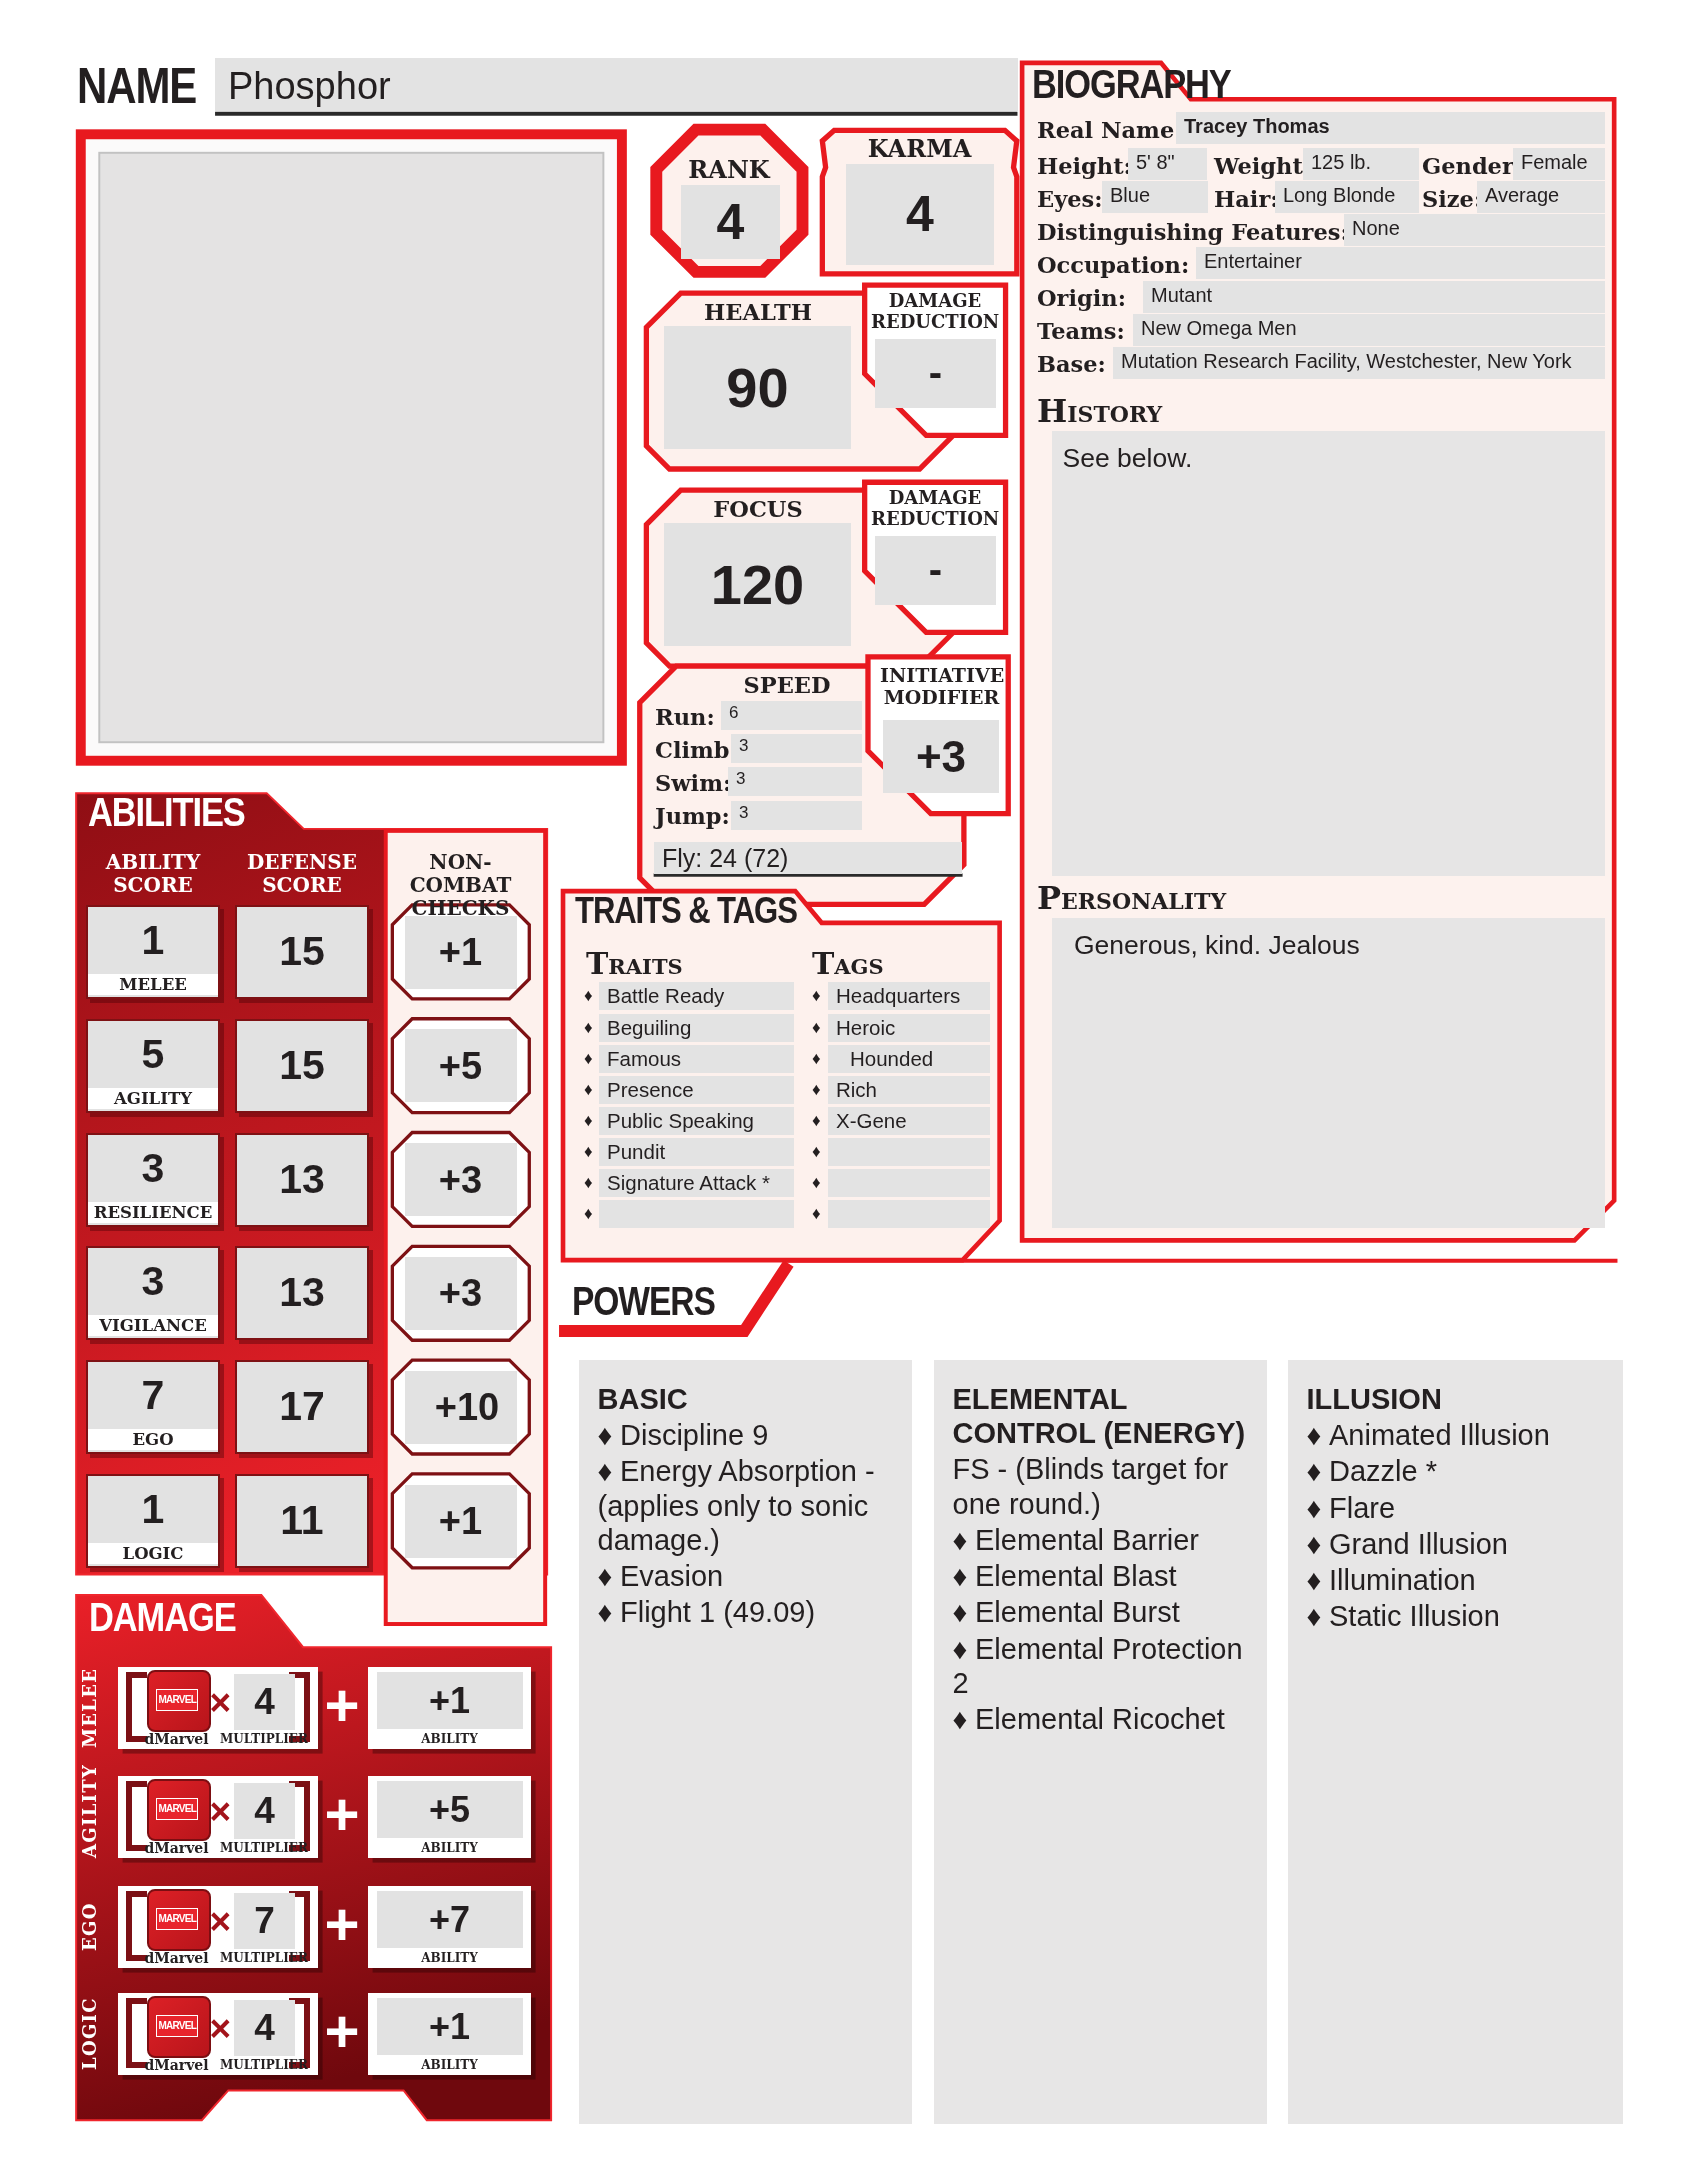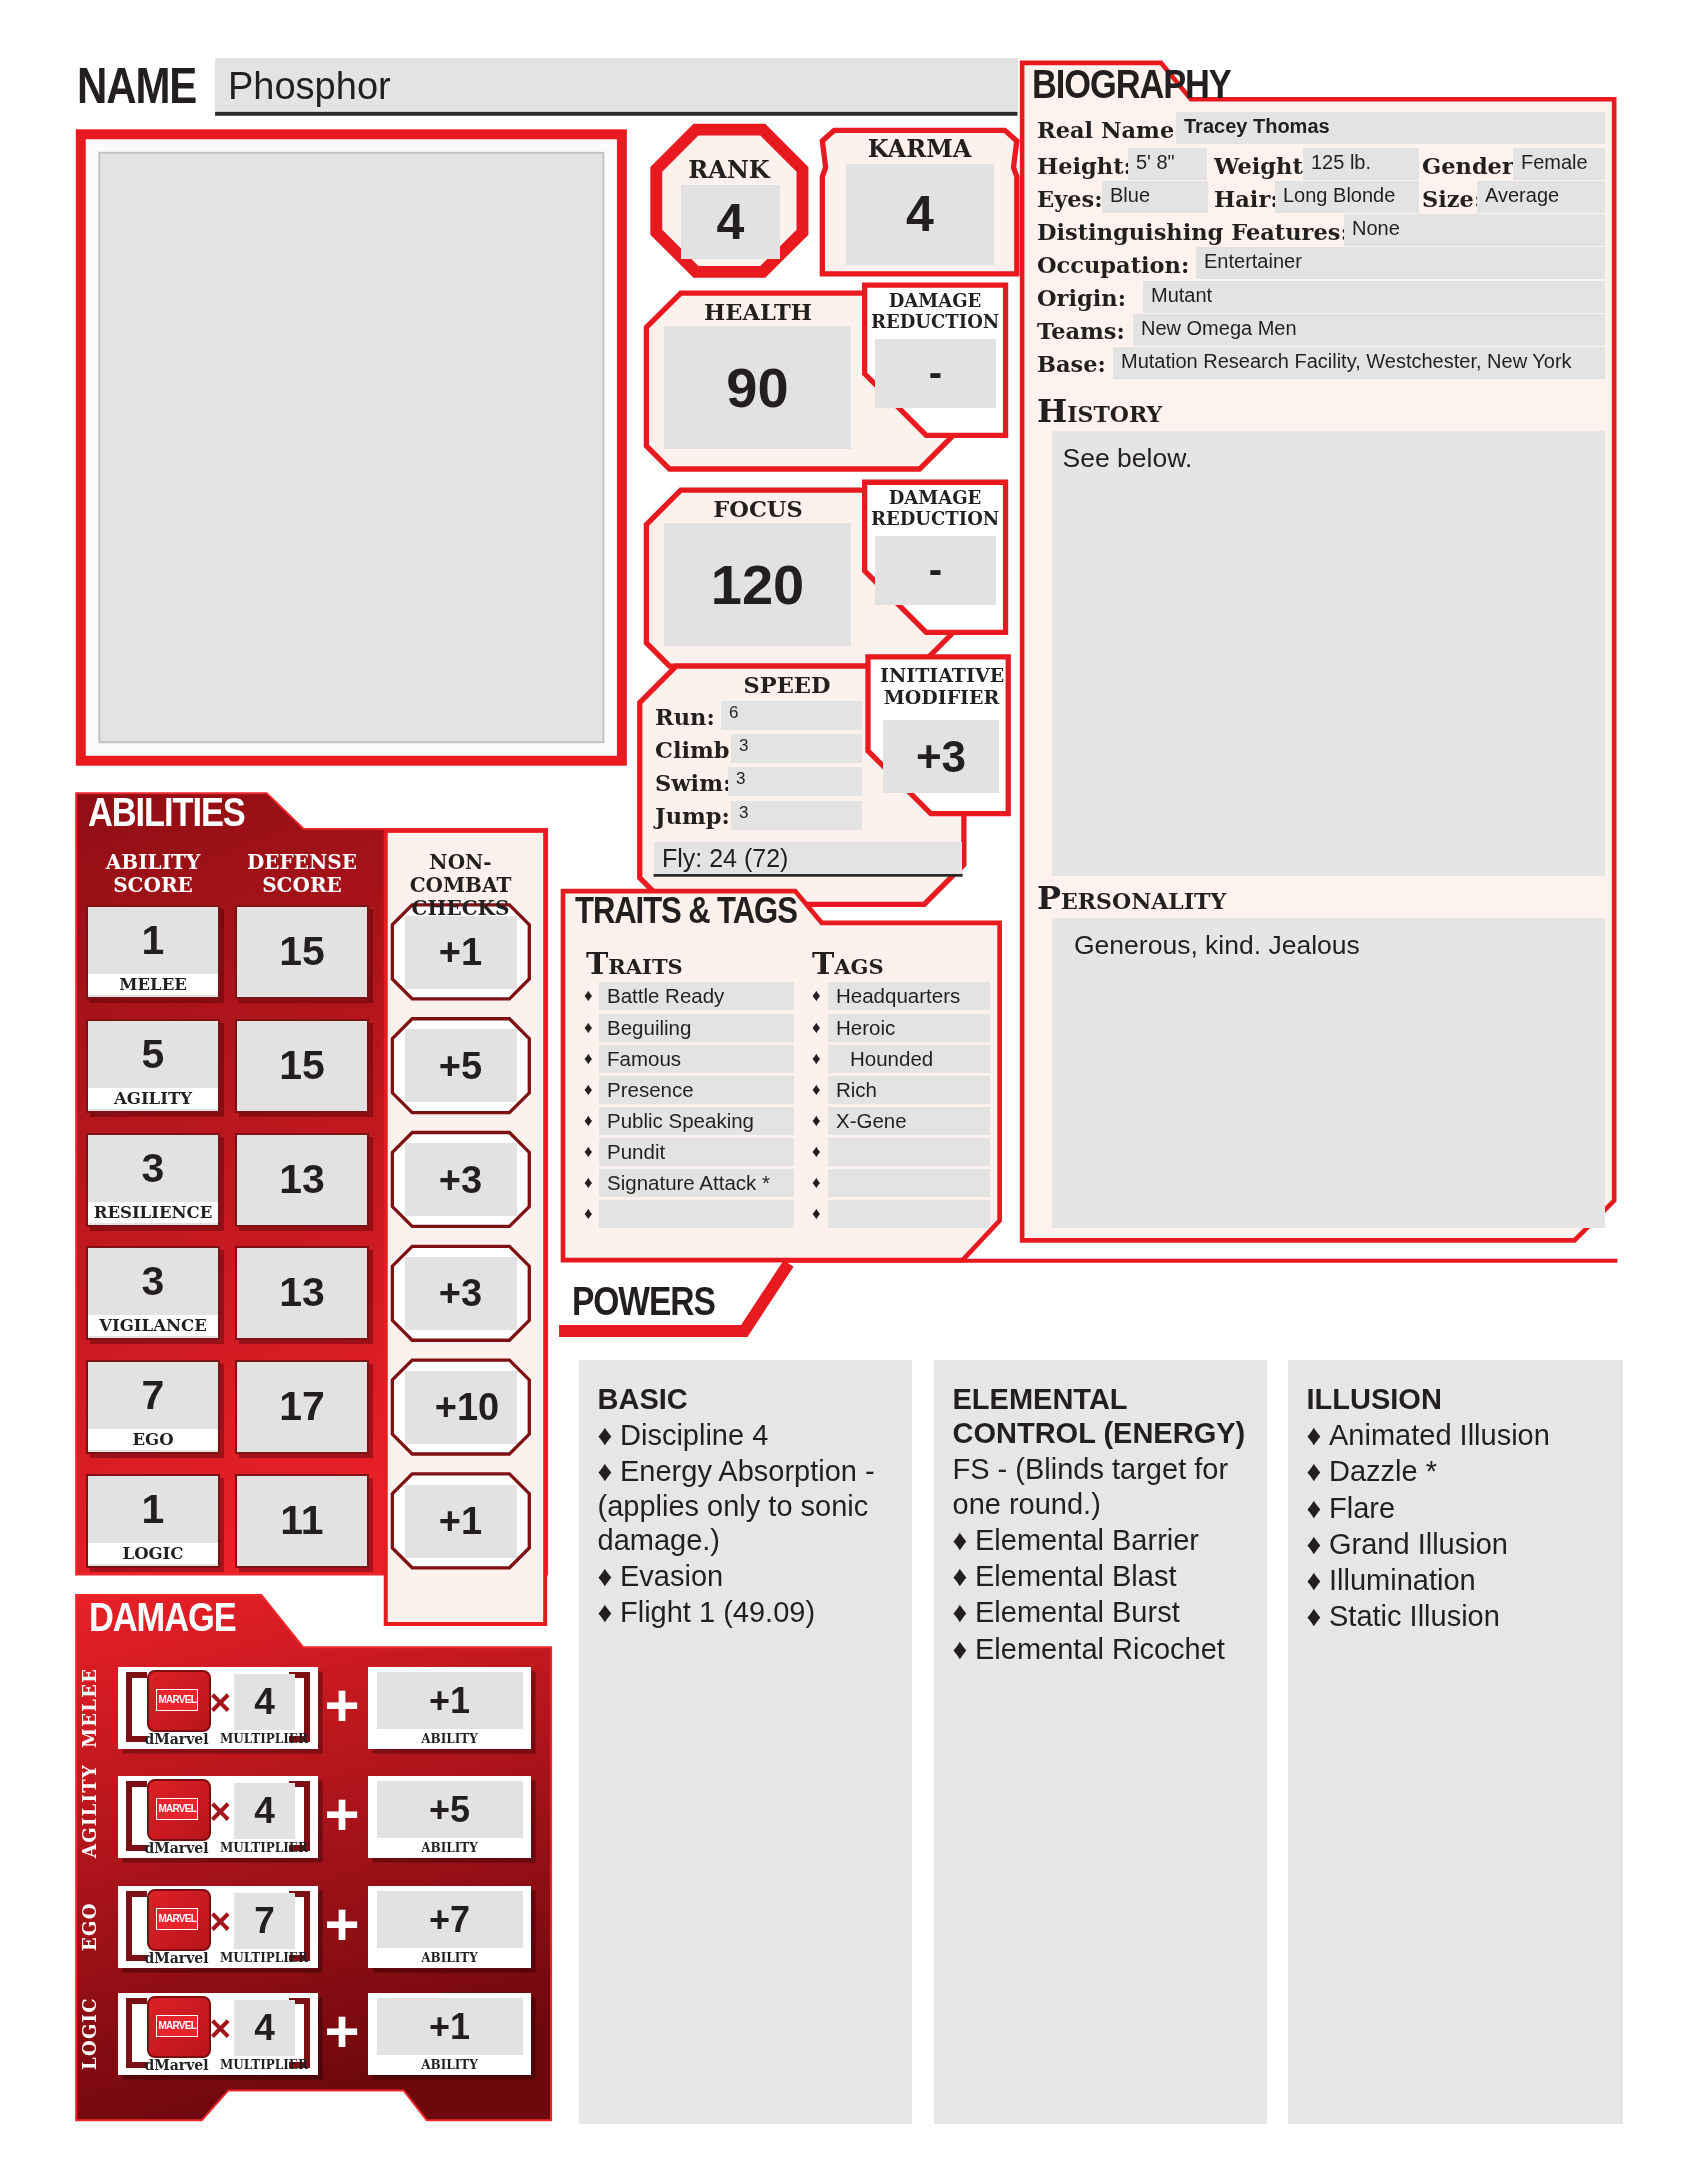--- a/index.html
+++ b/index.html
@@ -357,32 +357,33 @@
     </div>
   <div class="abs" style="left:812px;top:1204px;font-size:17px;">♦</div>
   <div class="abs field" style="left:828px;top:1200px;width:162px;height:28.4px;">
       <div class="fieldtxt" style="font-size:20.5px;line-height:28.4px;"></div>
     </div>
 
   <div class="abs hdr" style="left:572px;top:1282px;font-size:40px;line-height:38px;">POWERS</div>
 
   <div class="abs" style="left:579px;top:1360px;width:333px;height:764px;background:#e7e6e6;box-sizing:border-box;padding:20px 18.5px;">
     <div class="pline" style="font-weight:bold;">BASIC</div>
-    <div class="pline"><span class="bullet">♦</span><span>Discipline 4</span></div>
+    <div class="pline"><span class="bullet">♦</span><span>Discipline 9</span></div>
     <div class="pline"><span class="bullet">♦</span><span>Energy Absorption - (applies only to sonic damage.)</span></div>
     <div class="pline"><span class="bullet">♦</span><span>Evasion</span></div>
     <div class="pline"><span class="bullet">♦</span><span>Flight 1 (49.09)</span></div>
   </div>
 
   <div class="abs" style="left:934px;top:1360px;width:333px;height:764px;background:#e7e6e6;box-sizing:border-box;padding:20px 18.5px;">
     <div class="pline" style="font-weight:bold;">ELEMENTAL CONTROL (ENERGY)</div>
     <div class="pline">FS - (Blinds target for one round.)</div>
     <div class="pline"><span class="bullet">♦</span><span>Elemental Barrier</span></div>
     <div class="pline"><span class="bullet">♦</span><span>Elemental Blast</span></div>
     <div class="pline"><span class="bullet">♦</span><span>Elemental Burst</span></div>
+    <div class="pline"><span class="bullet">♦</span><span>Elemental Protection 2</span></div>
     <div class="pline"><span class="bullet">♦</span><span>Elemental Ricochet</span></div>
   </div>
 
   <div class="abs" style="left:1288px;top:1360px;width:335px;height:764px;background:#e7e6e6;box-sizing:border-box;padding:20px 18.5px;">
     <div class="pline" style="font-weight:bold;">ILLUSION</div>
     <div class="pline"><span class="bullet">♦</span><span>Animated Illusion</span></div>
     <div class="pline"><span class="bullet">♦</span><span>Dazzle *</span></div>
     <div class="pline"><span class="bullet">♦</span><span>Flare</span></div>
     <div class="pline"><span class="bullet">♦</span><span>Grand Illusion</span></div>
     <div class="pline"><span class="bullet">♦</span><span>Illumination</span></div>

